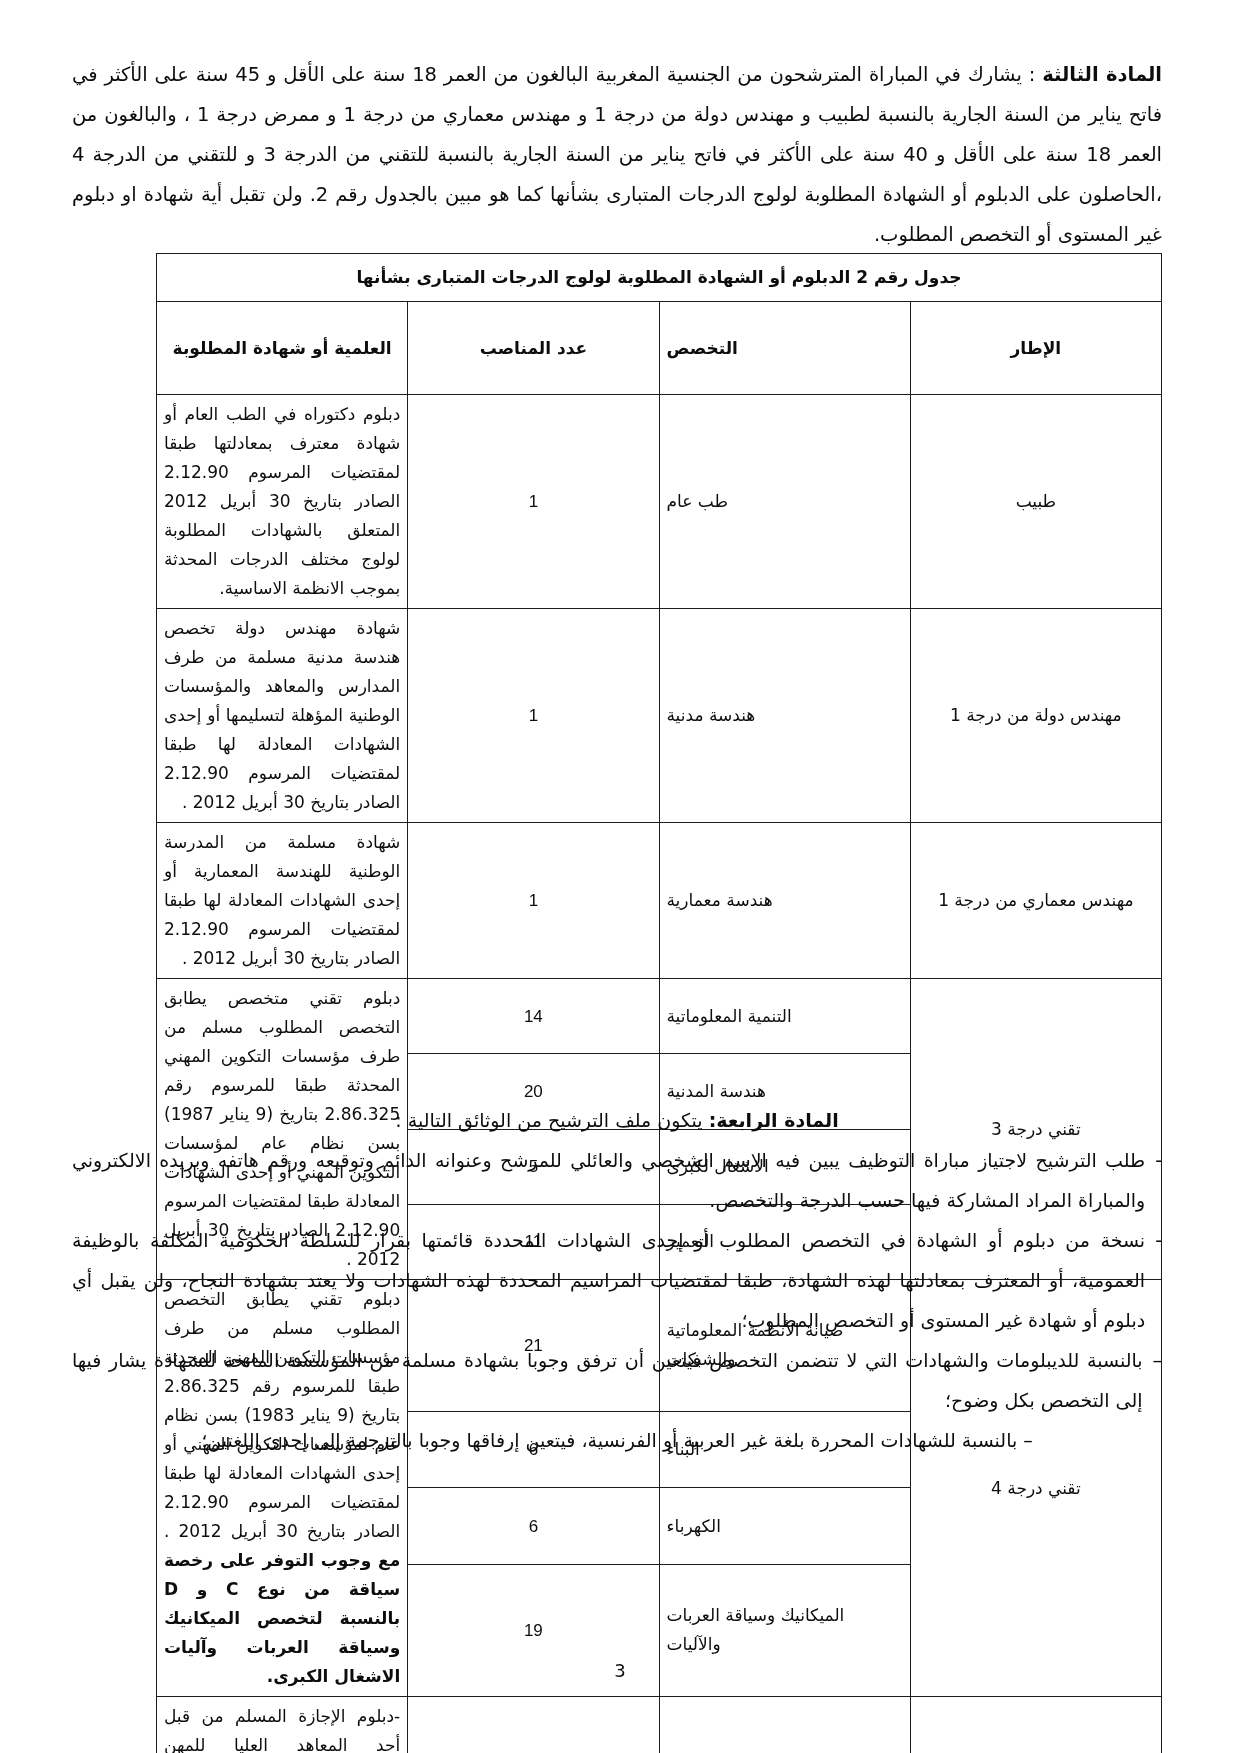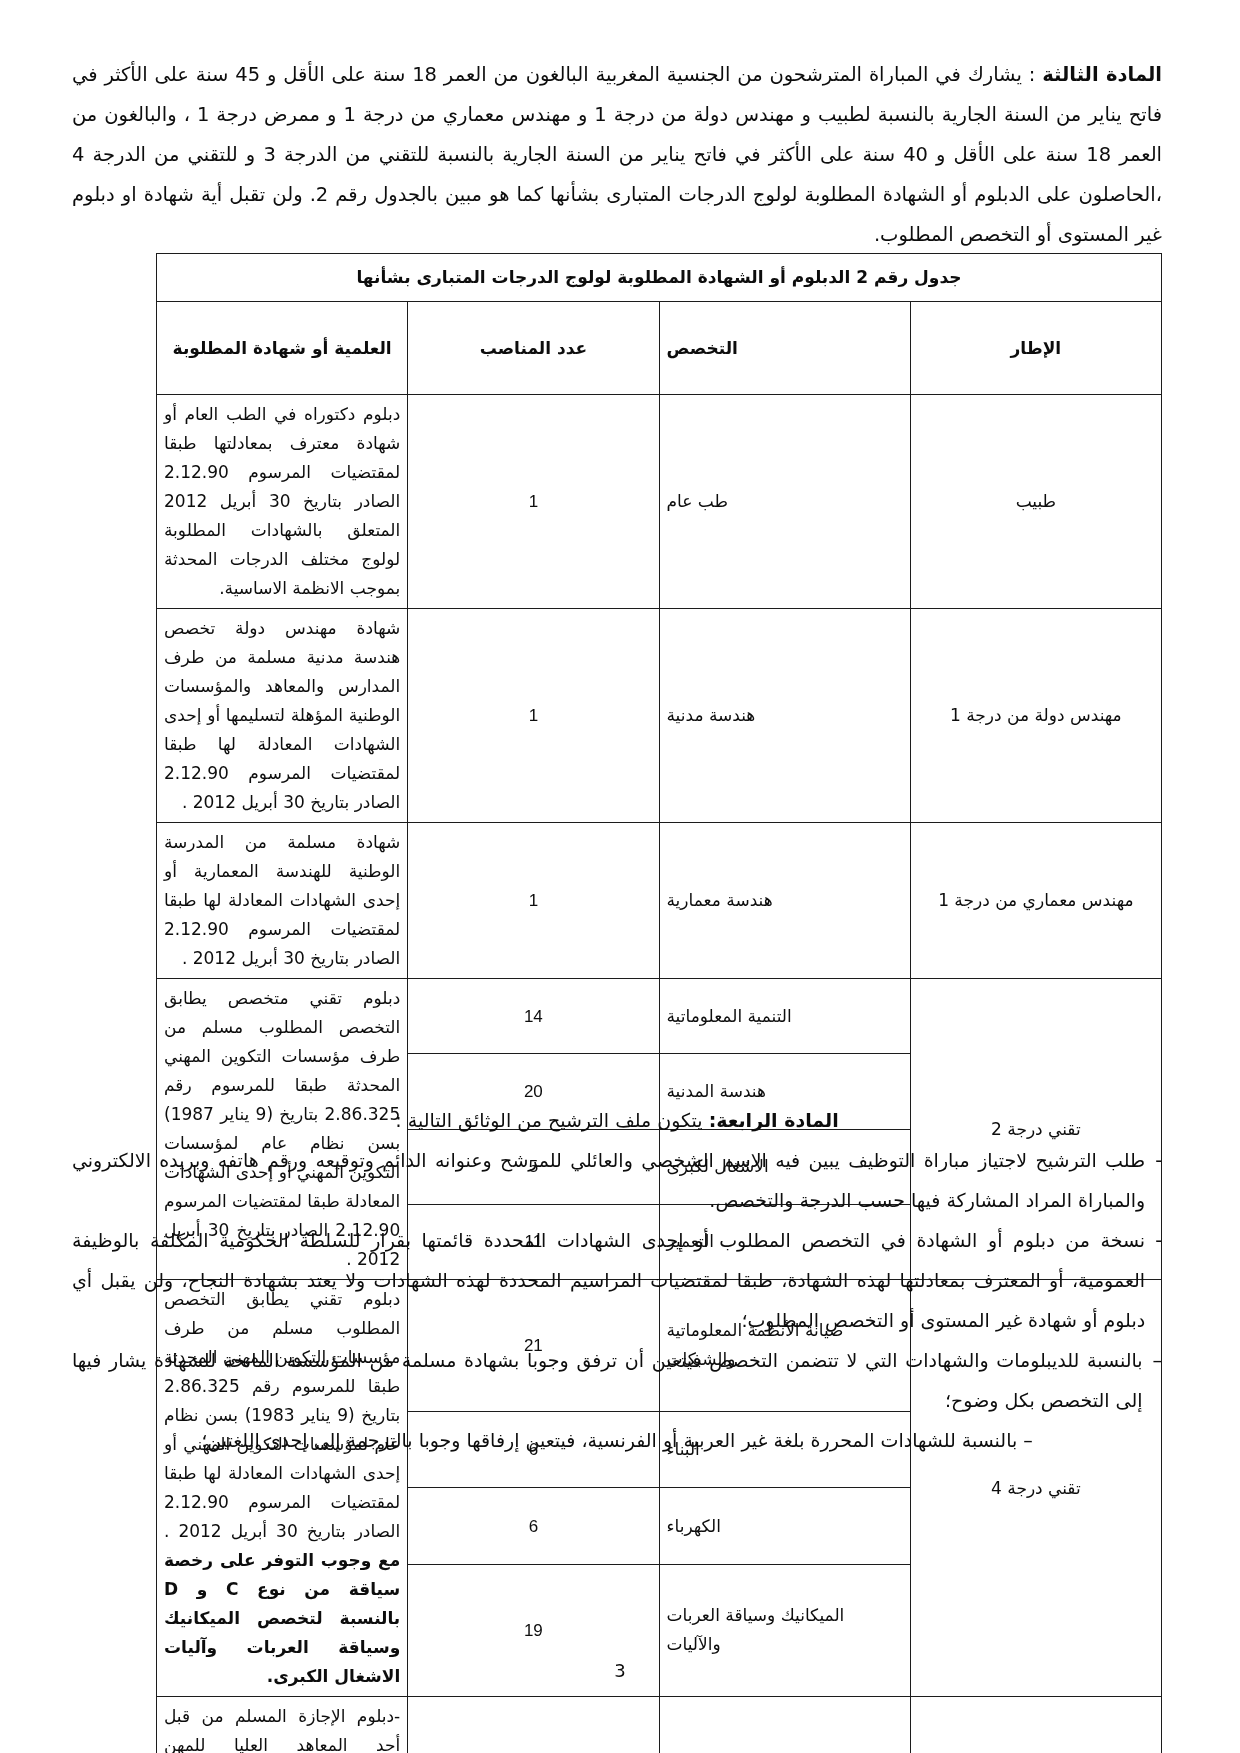--- a/index.html
+++ b/index.html
@@ -149,21 +149,21 @@
         </tr>
 
         <tr>
           <td class="c-framework">مهندس معماري من درجة 1</td>
           <td class="c-spec">هندسة معمارية</td>
           <td class="c-posts nowrap-num">1</td>
           <td class="diploma-txt">شهادة مسلمة من المدرسة الوطنية للهندسة المعمارية  أو إحدى الشهادات المعادلة لها طبقا لمقتضيات المرسوم 2.12.90 الصادر بتاريخ 30 أبريل 2012 .</td>
         </tr>
 
         <tr>
-          <td class="c-framework" rowspan="4">تقني درجة 2</td>
+          <td class="c-framework" rowspan="4">تقني درجة 3</td>
           <td class="c-spec">التنمية المعلوماتية</td>
           <td class="c-posts nowrap-num">14</td>
           <td class="diploma-txt" rowspan="4">دبلوم تقني متخصص  يطابق التخصص المطلوب مسلم من طرف مؤسسات التكوين المهني المحدثة طبقا للمرسوم رقم 2.86.325 بتاريخ (9 يناير  1987) بسن نظام عام لمؤسسات التكوين المهني أو إحدى الشهادات المعادلة طبقا لمقتضيات  المرسوم 2.12.90 الصادر بتاريخ 30 أبريل 2012 .</td>
         </tr>
         <tr>
           <td class="c-spec">هندسة المدنية</td>
           <td class="c-posts nowrap-num">20</td>
         </tr>
         <tr>
           <td class="c-spec">الاشغال لكبرى</td>

